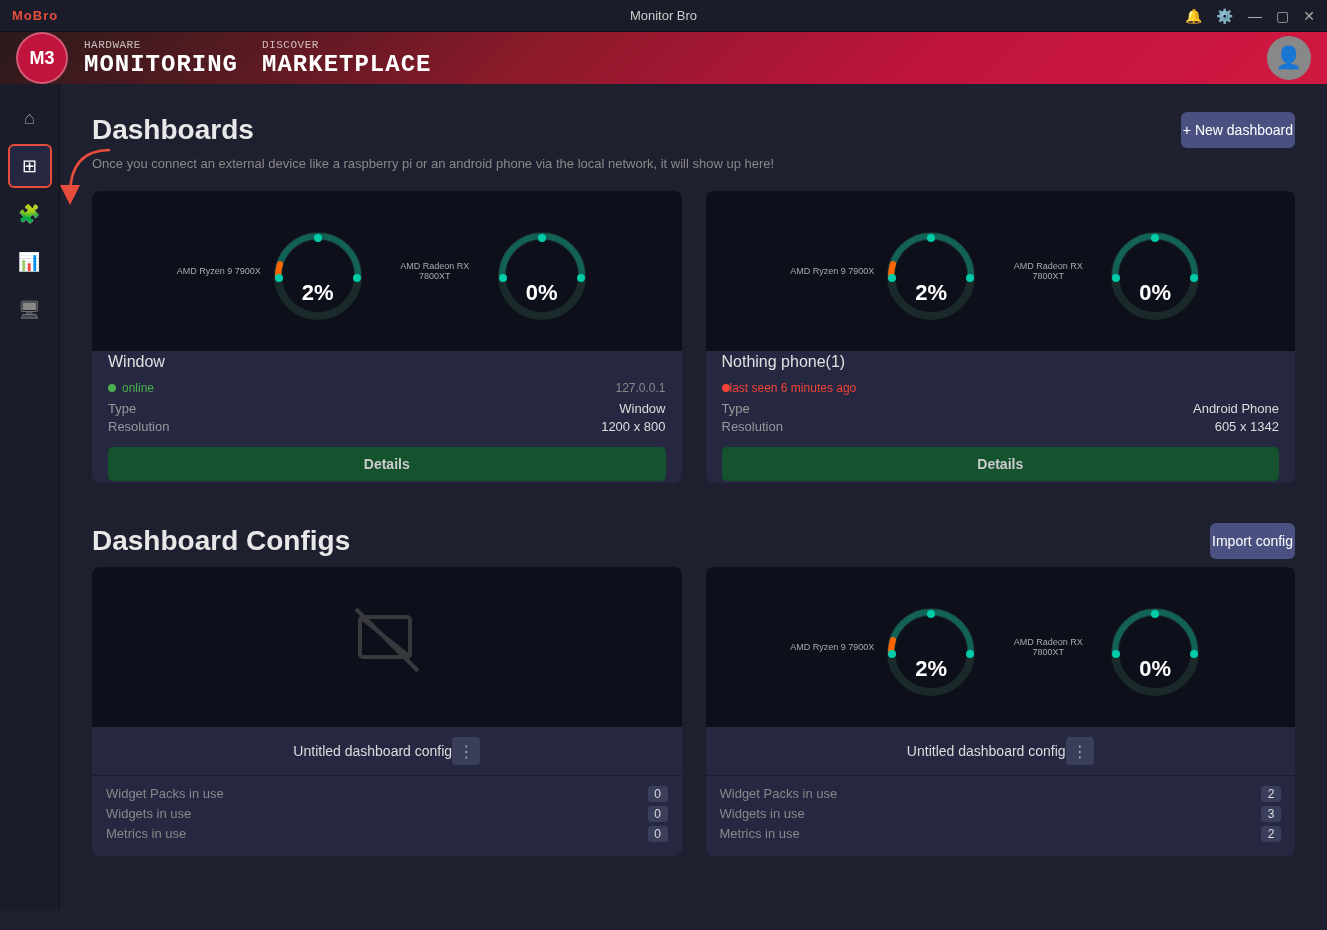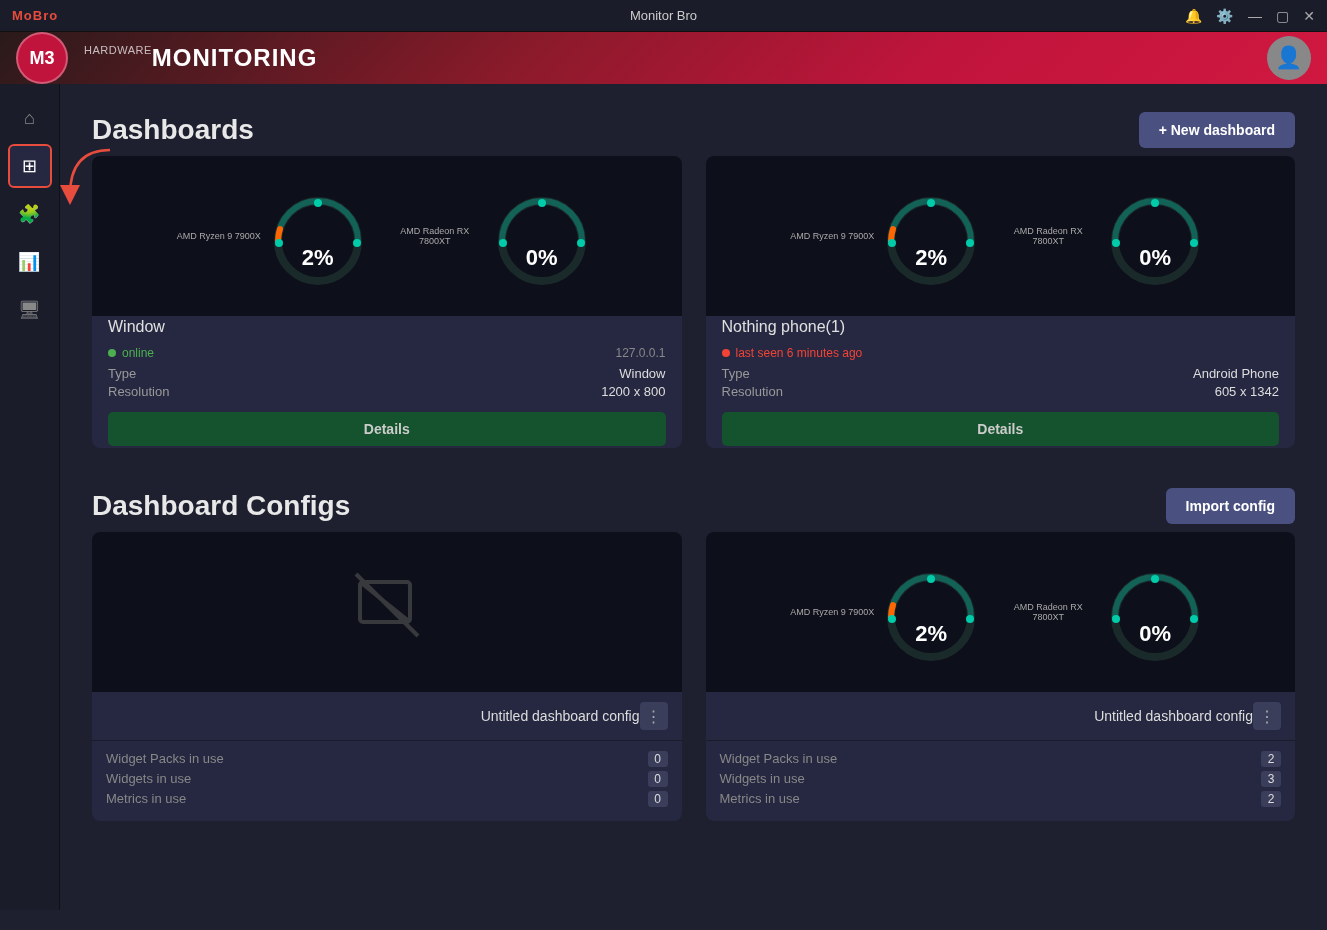--- a/index.html
+++ b/index.html
@@ -72,23 +72,24 @@
       justify-content: center;
       font-weight: 900;
       font-size: 18px;
       color: white;
       margin-right: 16px;
       flex-shrink: 0;
       border: 2px solid rgba(255,255,255,0.3);
     }
     .nav-section {
       display: flex;
-      flex-direction: row;
+      flex-direction: column;
       margin-right: 24px;
       cursor: pointer;
+      font-family: Liberation Mono, monospace;
     }
     .nav-section-sub {
       font-size: 11px;
       color: rgba(255,255,255,0.7);
       text-transform: uppercase;
       letter-spacing: 0.5px;
     }
     .nav-section-main {
       font-size: 24px;
       font-weight: 700;
@@ -178,23 +179,23 @@
       color: #888;
       margin-bottom: 20px;
     }
 
     
     .btn-primary {
       background: #4a5080;
       color: white;
       border: none;
       border-radius: 6px;
-      padding: 10px 20px;
+      padding: 10px 2px;
       font-size: 14px;
-      font-weight: 700;
+      font-weight: 400;
       cursor: pointer;
       display: flex;
       align-items: center;
       gap: 8px;
     }
 
     
     .cards-grid {
       display: grid;
       grid-template-columns: 1fr 1fr;
@@ -283,21 +284,20 @@
     }
     .status-dot-red {
       width: 8px;
       height: 8px;
       background: #f44336;
       border-radius: 50%;
     }
     .status-offline {
       display: flex;
       align-items: center;
-      gap: 6px;
       font-size: 12px;
       color: #f44336;
     }
     .ip-text {
       font-size: 12px;
       color: #888;
     }
     .card-detail-row {
       display: flex;
       justify-content: space-between;
@@ -347,21 +347,21 @@
       color: #555;
       font-size: 60px;
       opacity: 0.6;
     }
 
     .config-footer {
       padding: 10px 14px;
       border-bottom: 1px solid #1a1c2a;
       display: flex;
       align-items: center;
-      justify-content: flex-end;
+      justify-content: center;
     }
     .config-name {
       font-size: 14px;
       color: #ddd;
     }
     .config-menu-btn {
       width: 28px;
       height: 28px;
       background: #3a3e5a;
       border-radius: 4px;
@@ -414,20 +414,24 @@
     <span class="title-bar-btn">✕</span>
   </div>
 </div>
 
 <div class="header-nav">
   <div class="brand-logo">M3</div>
   <div class="nav-section">
     <span class="nav-section-sub">Hardware</span>
     <span class="nav-section-main">MONITORING</span>
   </div>
+  <div class="nav-section">
+    <span class="nav-section-sub">Discover</span>
+    <span class="nav-section-main marketplace">MARKETPLACE</span>
+  </div>
   <div class="header-right">
     <div class="header-avatar">👤</div>
   </div>
 </div>
 
 <div class="main-layout">
 
   <div class="sidebar">
     <div class="sidebar-item">
       <span>⌂</span>
@@ -445,20 +449,21 @@
       <span>🖥</span>
     </div>
   </div>
 
   <div class="content">
 
     <div class="section-header">
       <h1 class="section-title">Dashboards</h1>
       <button class="btn-primary">+ New dashboard</button>
     </div>
+    <p class="section-desc">Once you connect an external device like a raspberry pi or an android phone via the local network, it will show up here!</p>
 
     <div class="cards-grid">
 
       <div class="dashboard-card">
         <div class="card-preview">
 
           <div class="gauge-container">
             <span class="gauge-label">AMD Ryzen 9 7900X</span>
             <div class="gauge-wrap">
               <svg viewBox="0 0 110 110">

